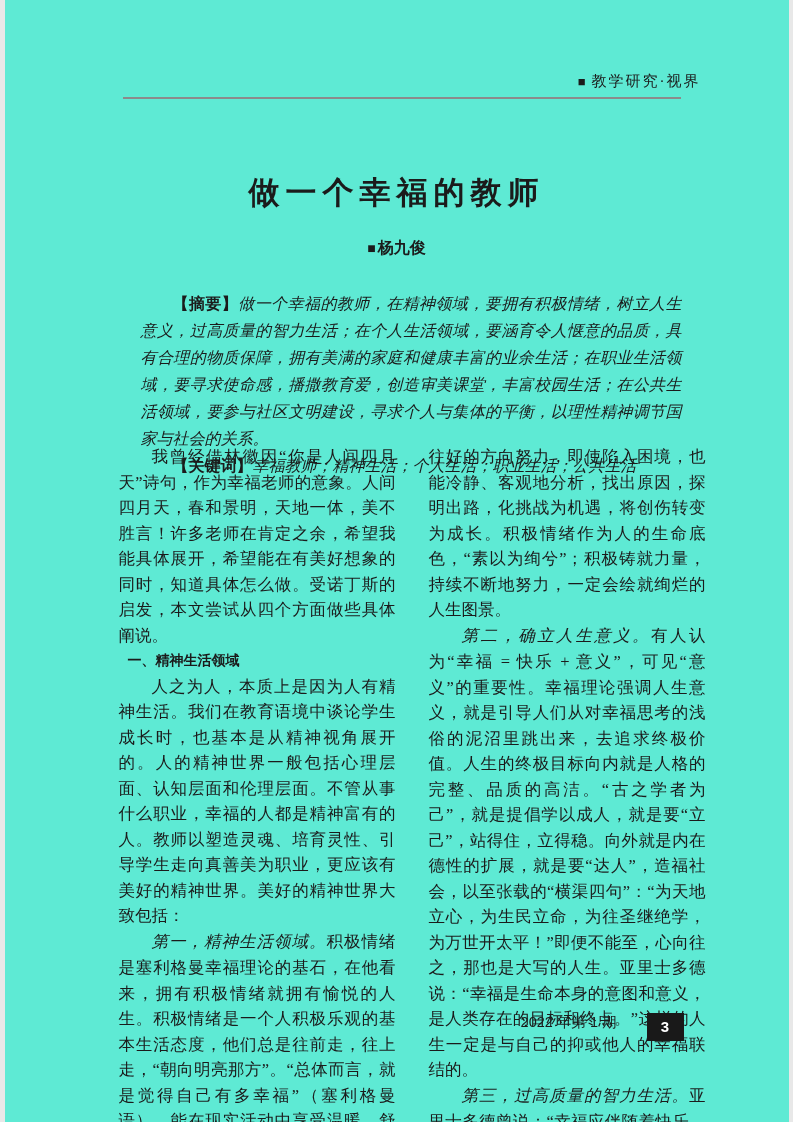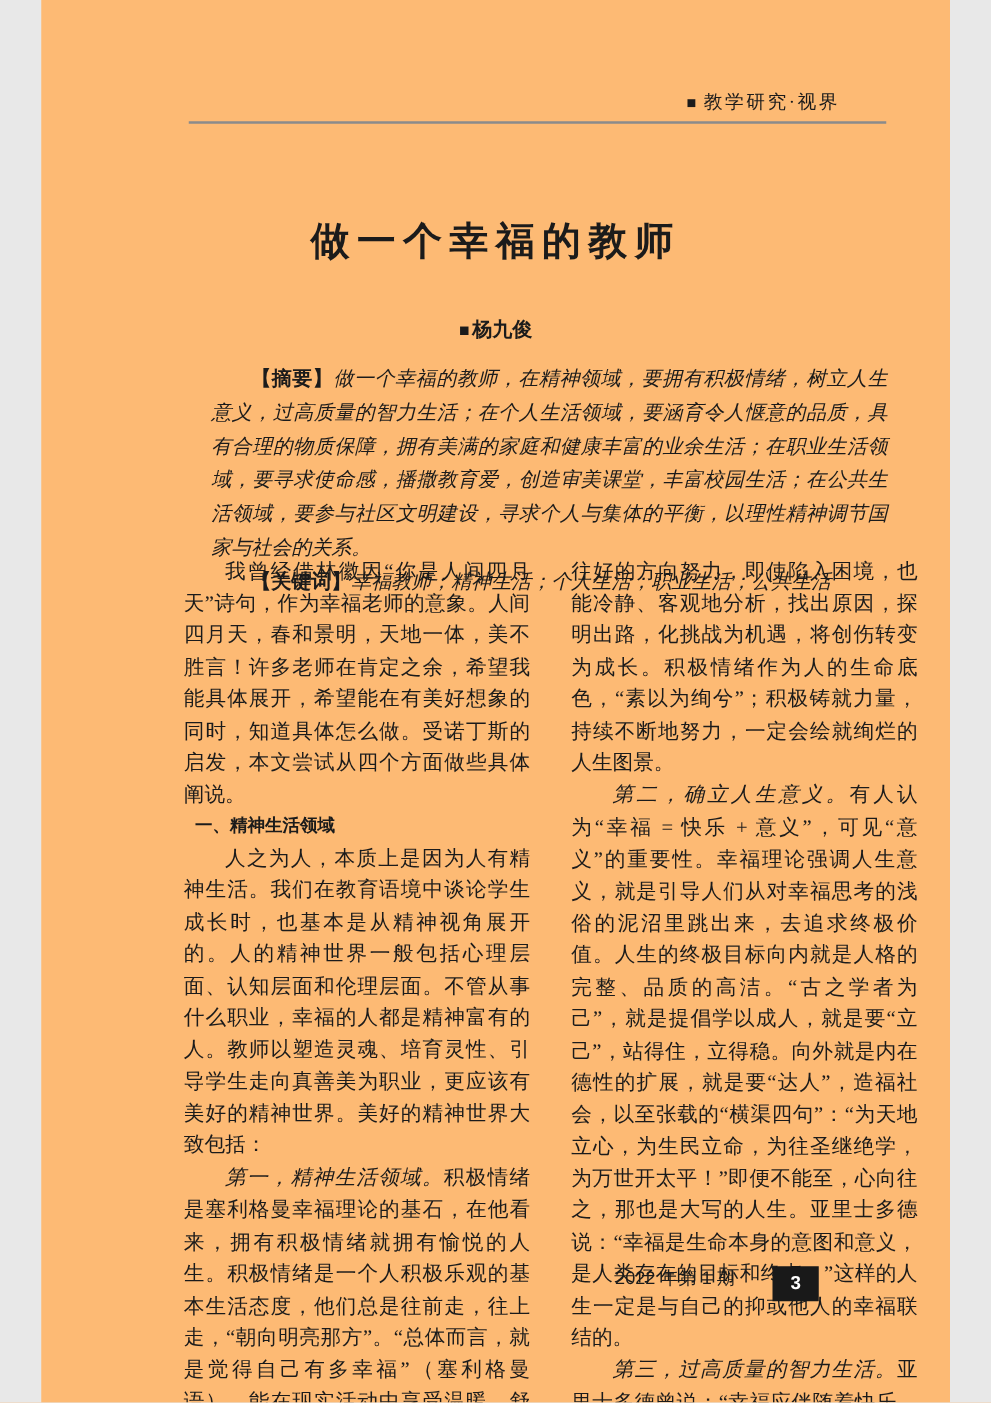--- a/index.html
+++ b/index.html
@@ -1,21 +1,21 @@
 <!DOCTYPE html>
 <html><head>
 <meta charset="utf-8">
 <style>
   * { margin:0; padding:0; box-sizing:border-box; }
   html,body { background:#e8e8e8; }
   .page {
     position:relative;
-    width:727px; height:1122px;
+    width:784px; height:1122px;
     margin:0 auto;
-    background:#fdba74;
+    background:#5eead4;
     color:#1b1b1b;
     font-family:"Liberation Serif", serif;
     overflow:hidden;
   }
   
   .running-head {
     position:absolute; top:72px; left:118px; right:88px;
     text-align:right;
     font-size:15px;
     letter-spacing:2px;
@@ -32,21 +32,20 @@
     text-align:center;
     font-size:31px; font-weight:bold;
     letter-spacing:6px;
     font-family:Liberation Mono, monospace;
   }
   .author-line {
     position:absolute; top:238px; left:0; width:100%;
     text-align:center;
     font-size:16px; font-weight:bold;
     font-family:"Liberation Sans", sans-serif;
-    margin-top:16px;
   }
   .author-marker { font-size:14px; margin-right:2px; }
   
   .abstract-block {
     position:absolute; top:290px; left:136px; width:541px;
     font-size:16px; line-height:27px;
     text-align:justify;
     font-style:italic;
   }
   .abs-p { text-indent:2em; }

